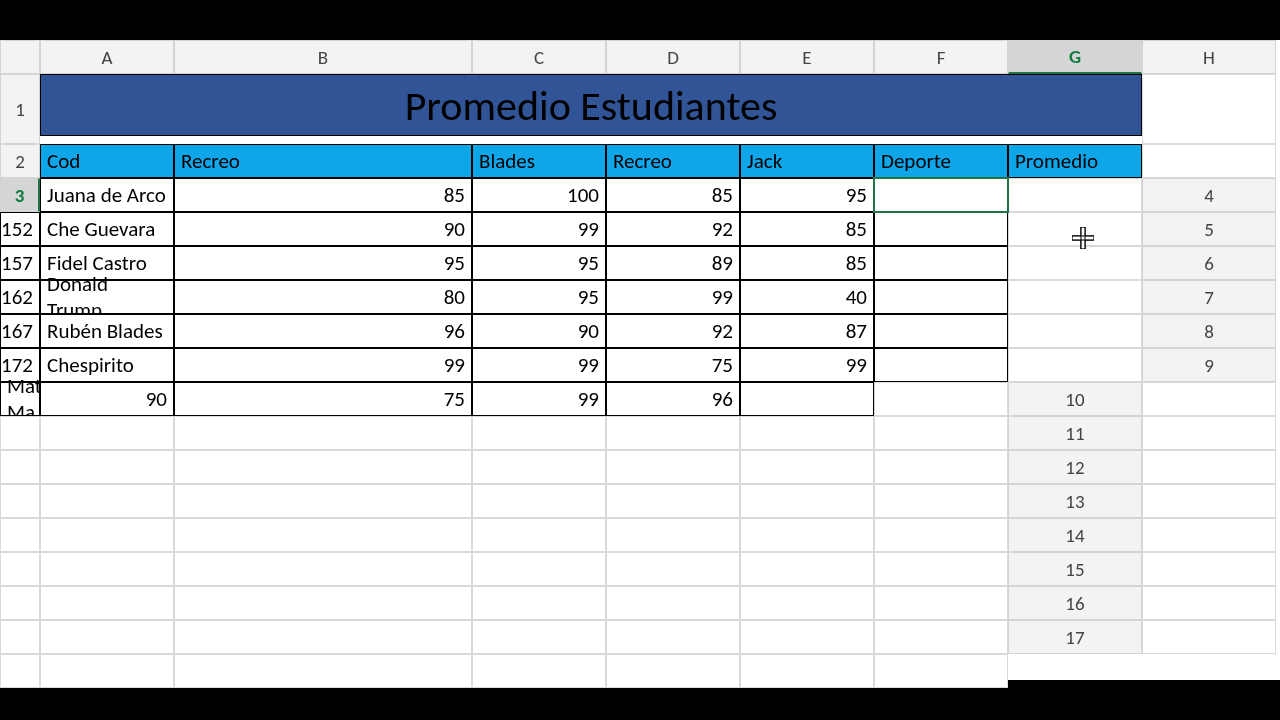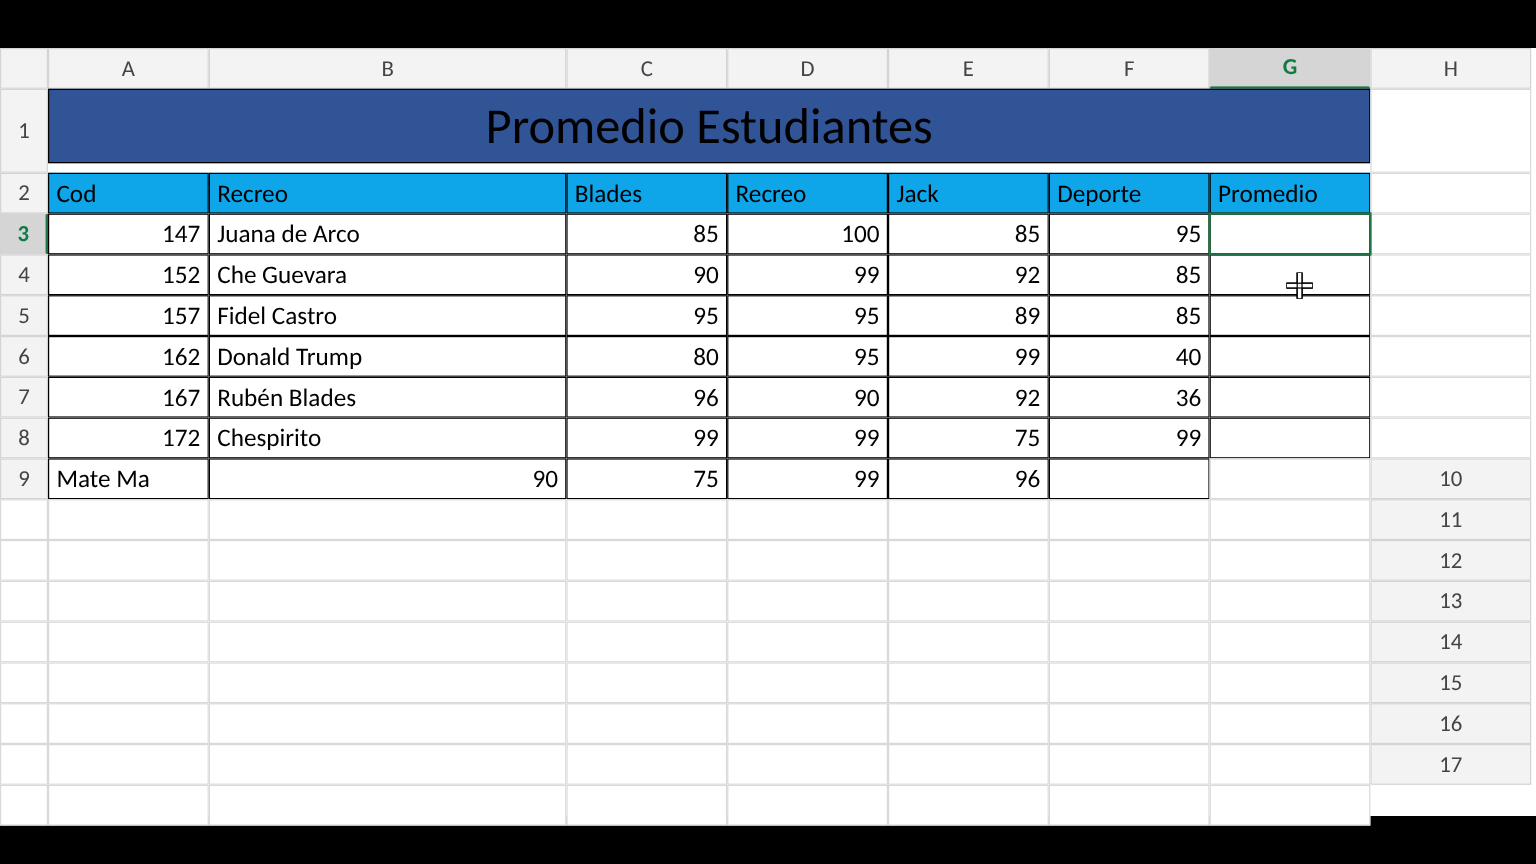--- a/index.html
+++ b/index.html
@@ -103,21 +103,20 @@
       <div class="rowhead">2</div>
       <div class="hdr">Cod</div>
       <div class="hdr">Recreo</div>
       <div class="hdr">Blades</div>
       <div class="hdr">Recreo</div>
       <div class="hdr">Jack</div>
       <div class="hdr">Deporte</div>
       <div class="hdr">Promedio</div>
       <div class="cell"></div>
       <div class="rowhead active">3</div>
-      <div class="data num">147</div>
       <div class="data">Juana de Arco</div>
       <div class="data num">85</div>
       <div class="data num">100</div>
       <div class="data num">85</div>
       <div class="data num">95</div>
       <div class="data num prom selected-cell"></div>
       <div class="cell"></div>
       <div class="rowhead">4</div>
       <div class="data num">152</div>
       <div class="data">Che Guevara</div>
@@ -144,21 +143,21 @@
       <div class="data num">99</div>
       <div class="data num">40</div>
       <div class="data num prom"></div>
       <div class="cell"></div>
       <div class="rowhead">7</div>
       <div class="data num">167</div>
       <div class="data">Rubén Blades</div>
       <div class="data num">96</div>
       <div class="data num">90</div>
       <div class="data num">92</div>
-      <div class="data num">36</div>
+      <div class="data num">87</div>
       <div class="data num prom"></div>
       <div class="cell"></div>
       <div class="rowhead">8</div>
       <div class="data num">172</div>
       <div class="data">Chespirito</div>
       <div class="data num">99</div>
       <div class="data num">99</div>
       <div class="data num">75</div>
       <div class="data num">99</div>
       <div class="data num prom"></div>

